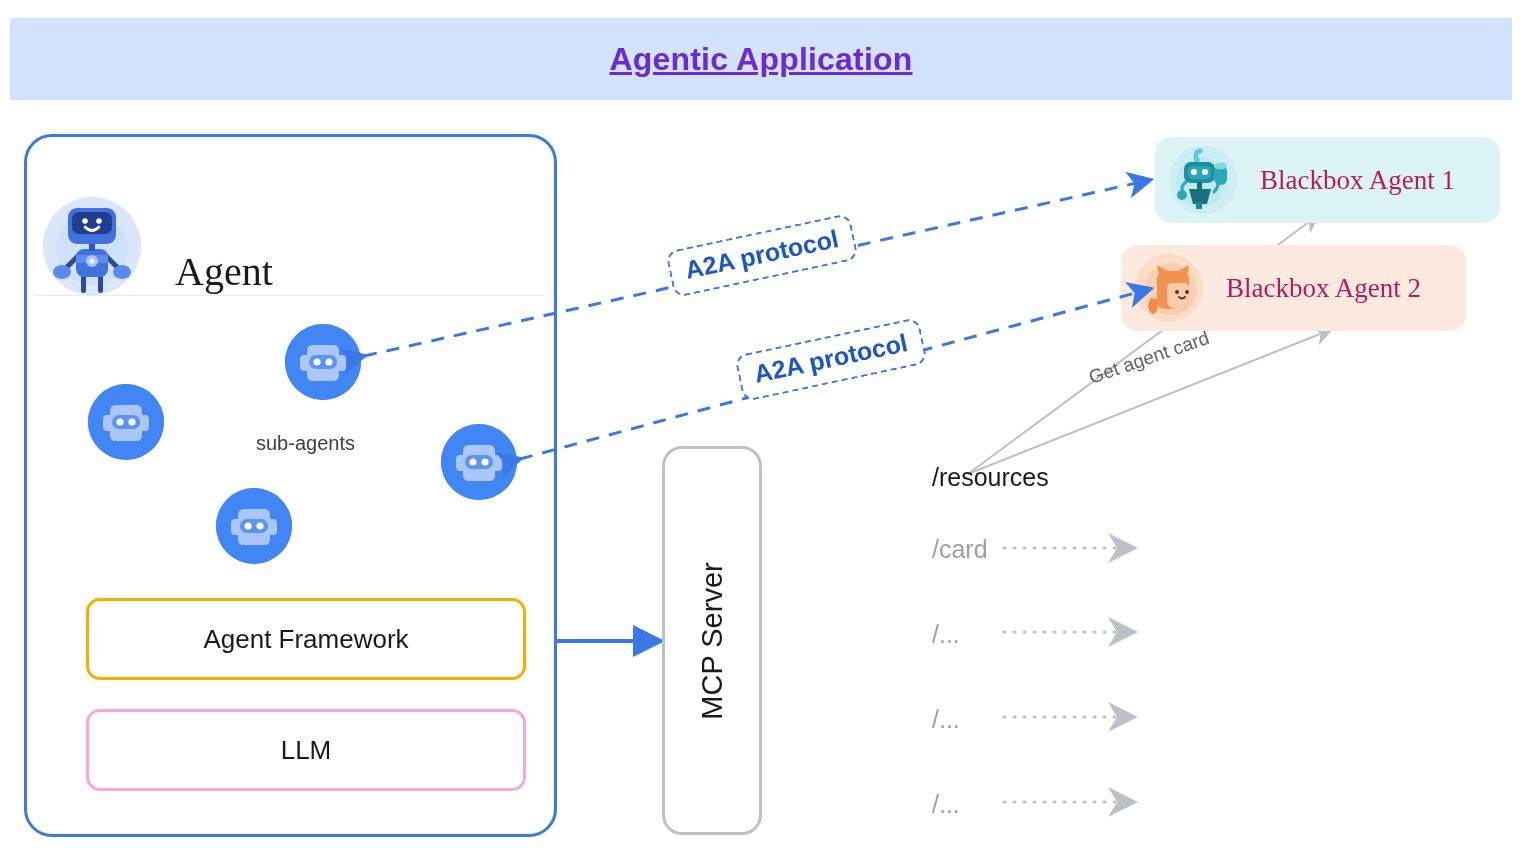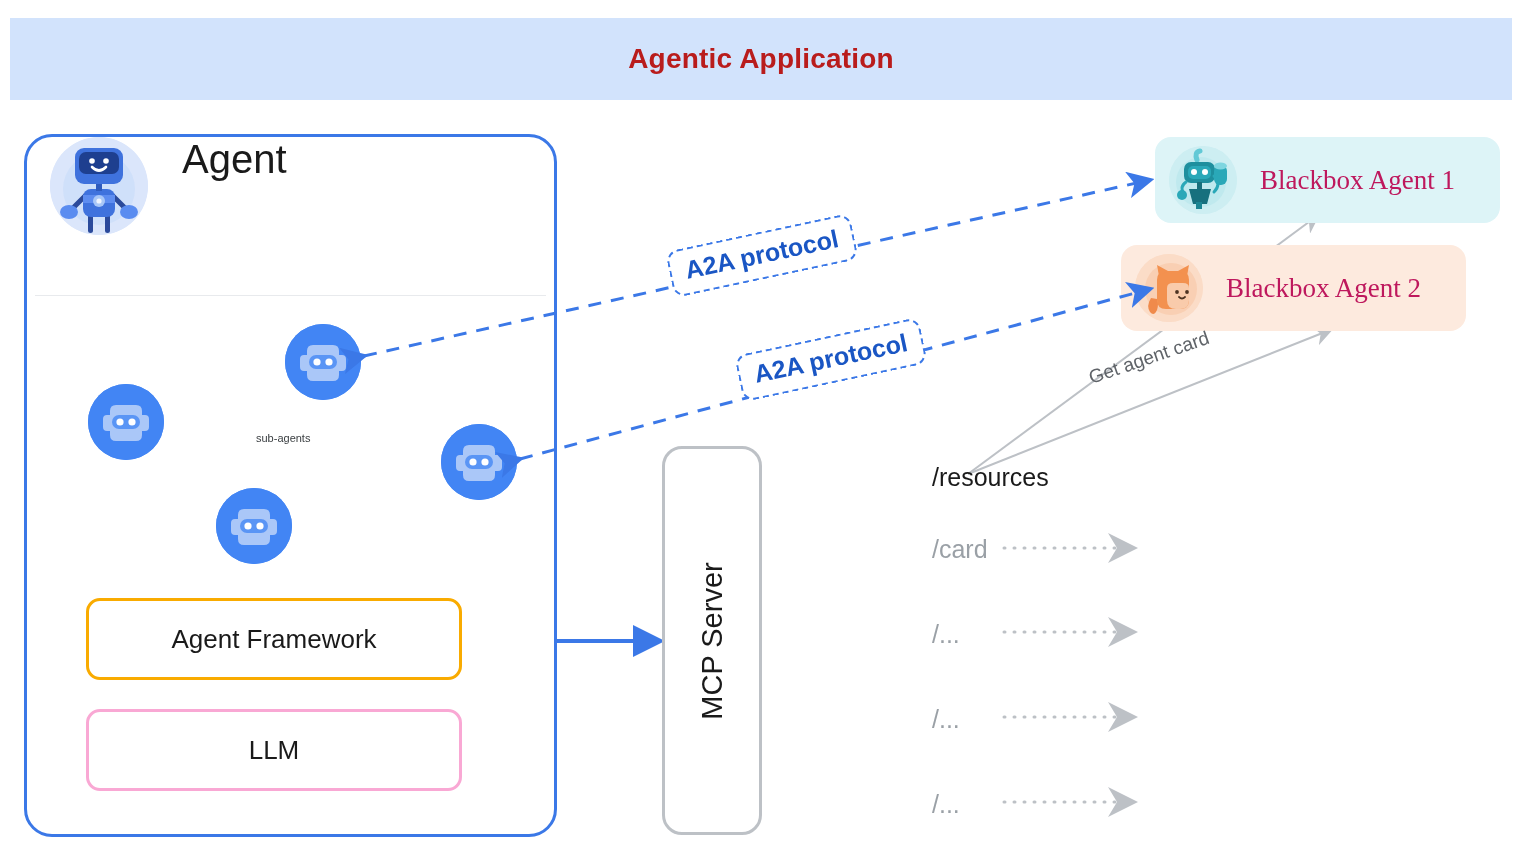--- a/index.html
+++ b/index.html
@@ -25,24 +25,25 @@
     left: 10px;
     top: 18px;
     width: 1502px;
     height: 82px;
     background: #d2e3fc;
     display: flex;
     align-items: center;
     justify-content: center;
   }
   #header-title {
-    font-size: 28px;
+    font-size: 32px;
     font-weight: bold;
-    color: #b91c1c;
+    color: #6d28d9;
     letter-spacing: 0.2px;
+    text-decoration: underline;
   }
 
   
   .edge-layer {
     position: absolute;
     left: 0;
     top: 0;
     width: 1524px;
     height: 864px;
     pointer-events: none;
@@ -62,23 +63,24 @@
     background: #ffffff;
     box-sizing: border-box;
     z-index: 3;
   }
   #agent-header {
     position: absolute;
     left: 0; top: 0;
     width: 100%;
     height: 158px;
     display: flex;
-    align-items: flex-start;
-    padding-left: 23px;
+    align-items: flex-end;
+    padding-left: 16px;
     box-sizing: border-box;
+    font-family: Liberation Serif, serif;
   }
   #agent-title {
     font-size: 40px;
     color: #1a1a1a;
     margin-left: 34px;
     font-weight: 400;
   }
   #agent-divider {
     position: absolute;
     left: 8px;
@@ -111,31 +113,31 @@
   .subagent svg { display: block; }
   #sub-top   { left: 285px; top: 324px; }
   #sub-left  { left: 88px;  top: 384px; }
   #sub-right { left: 441px; top: 424px; }
   #sub-bottom{ left: 216px; top: 488px; }
 
   #sub-agents-label {
     position: absolute;
     left: 256px;
     top: 432px;
-    font-size: 11px;
+    font-size: 20px;
     color: #3c4043;
     z-index: 4;
     white-space: nowrap;
   }
 
   
   .stack-box {
     position: absolute;
     left: 86px;
-    width: 376px;
+    width: 440px;
     height: 82px;
     border-radius: 14px;
     background: #ffffff;
     display: flex;
     align-items: center;
     justify-content: center;
     box-sizing: border-box;
     font-size: 26px;
     color: #1a1a1a;
     z-index: 4;

